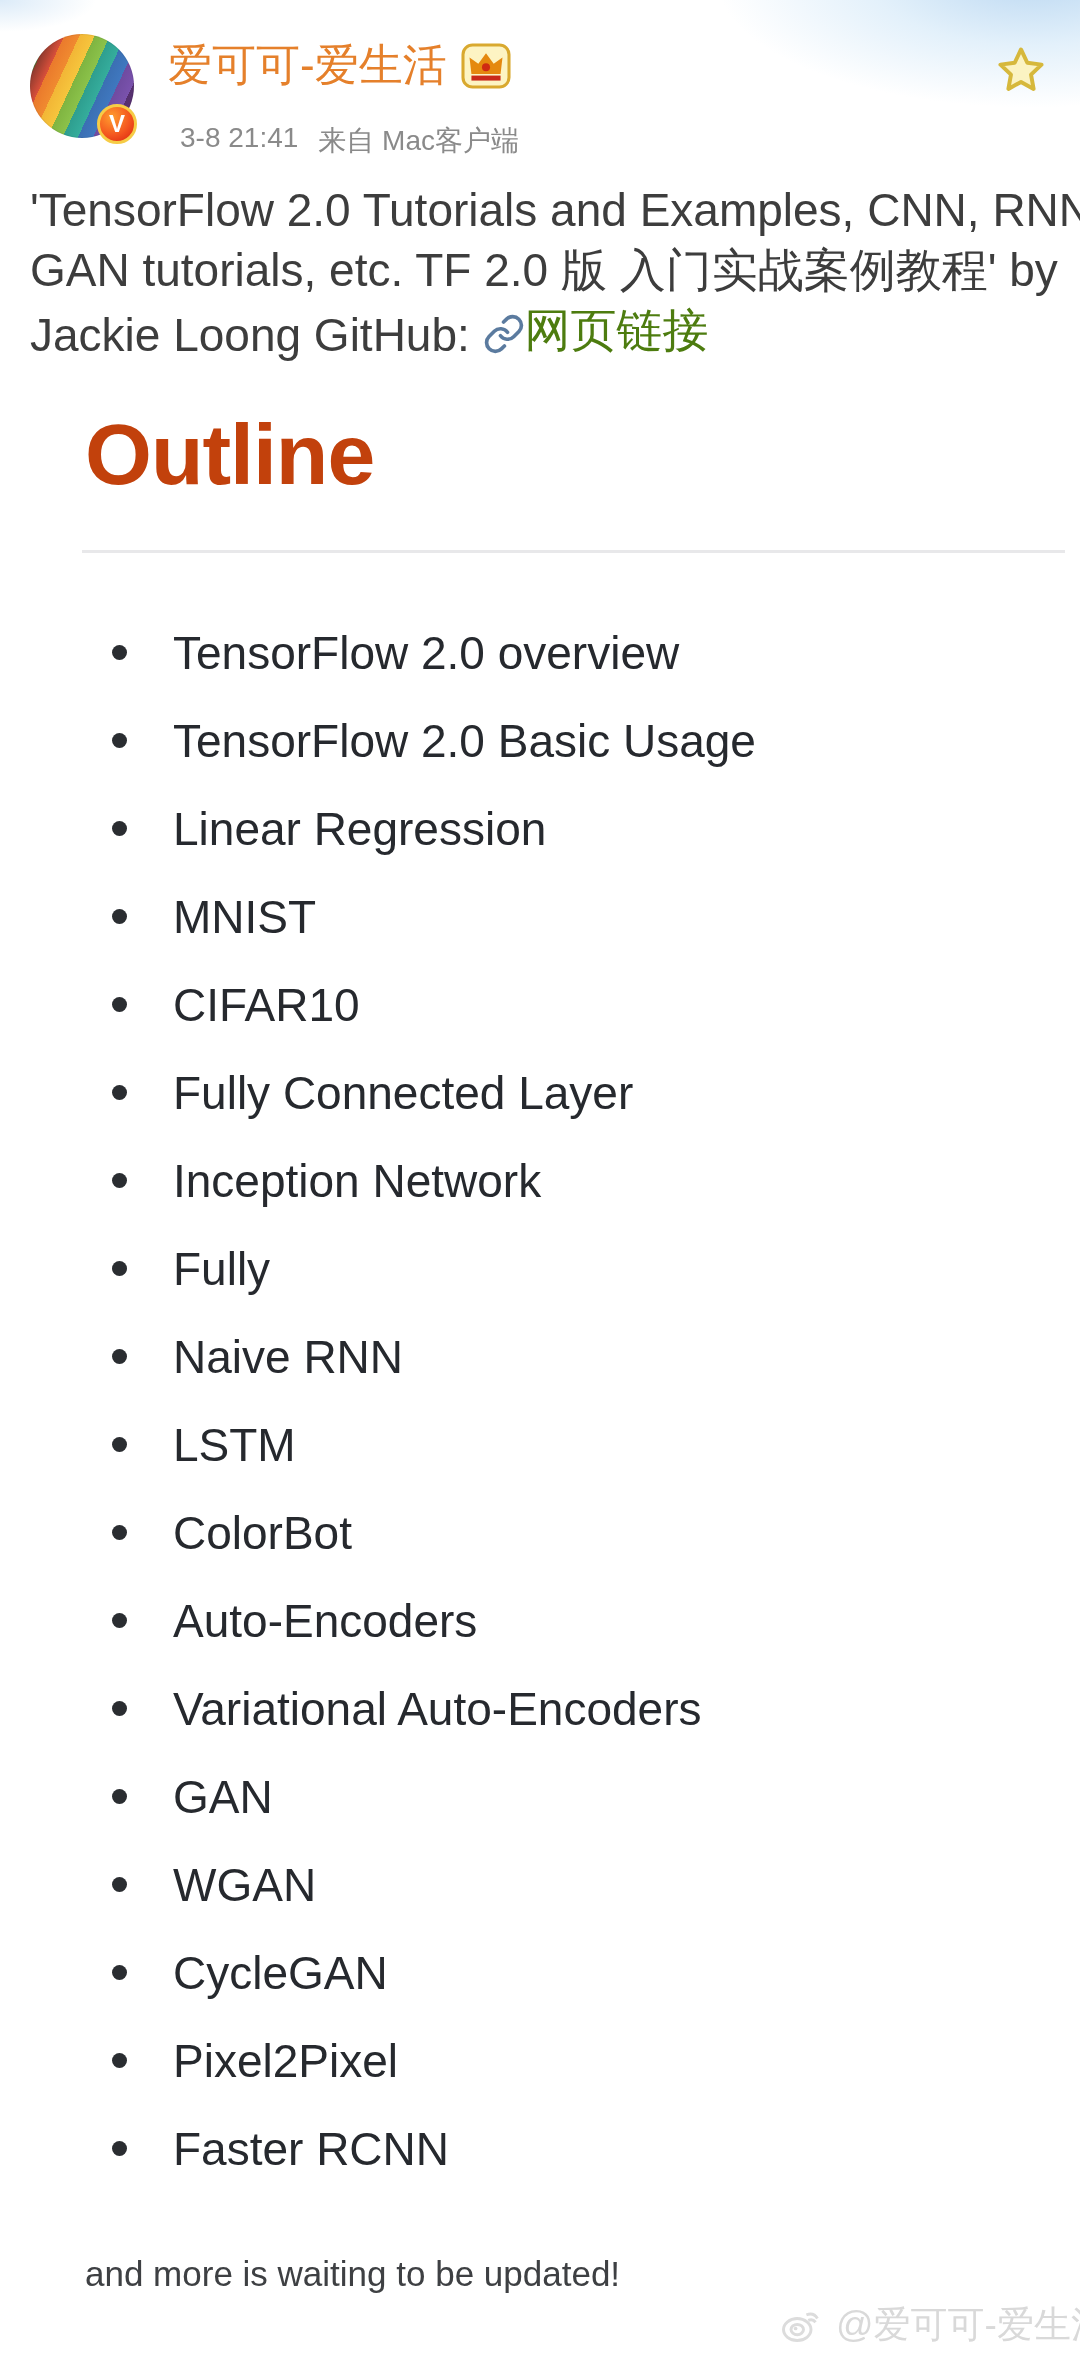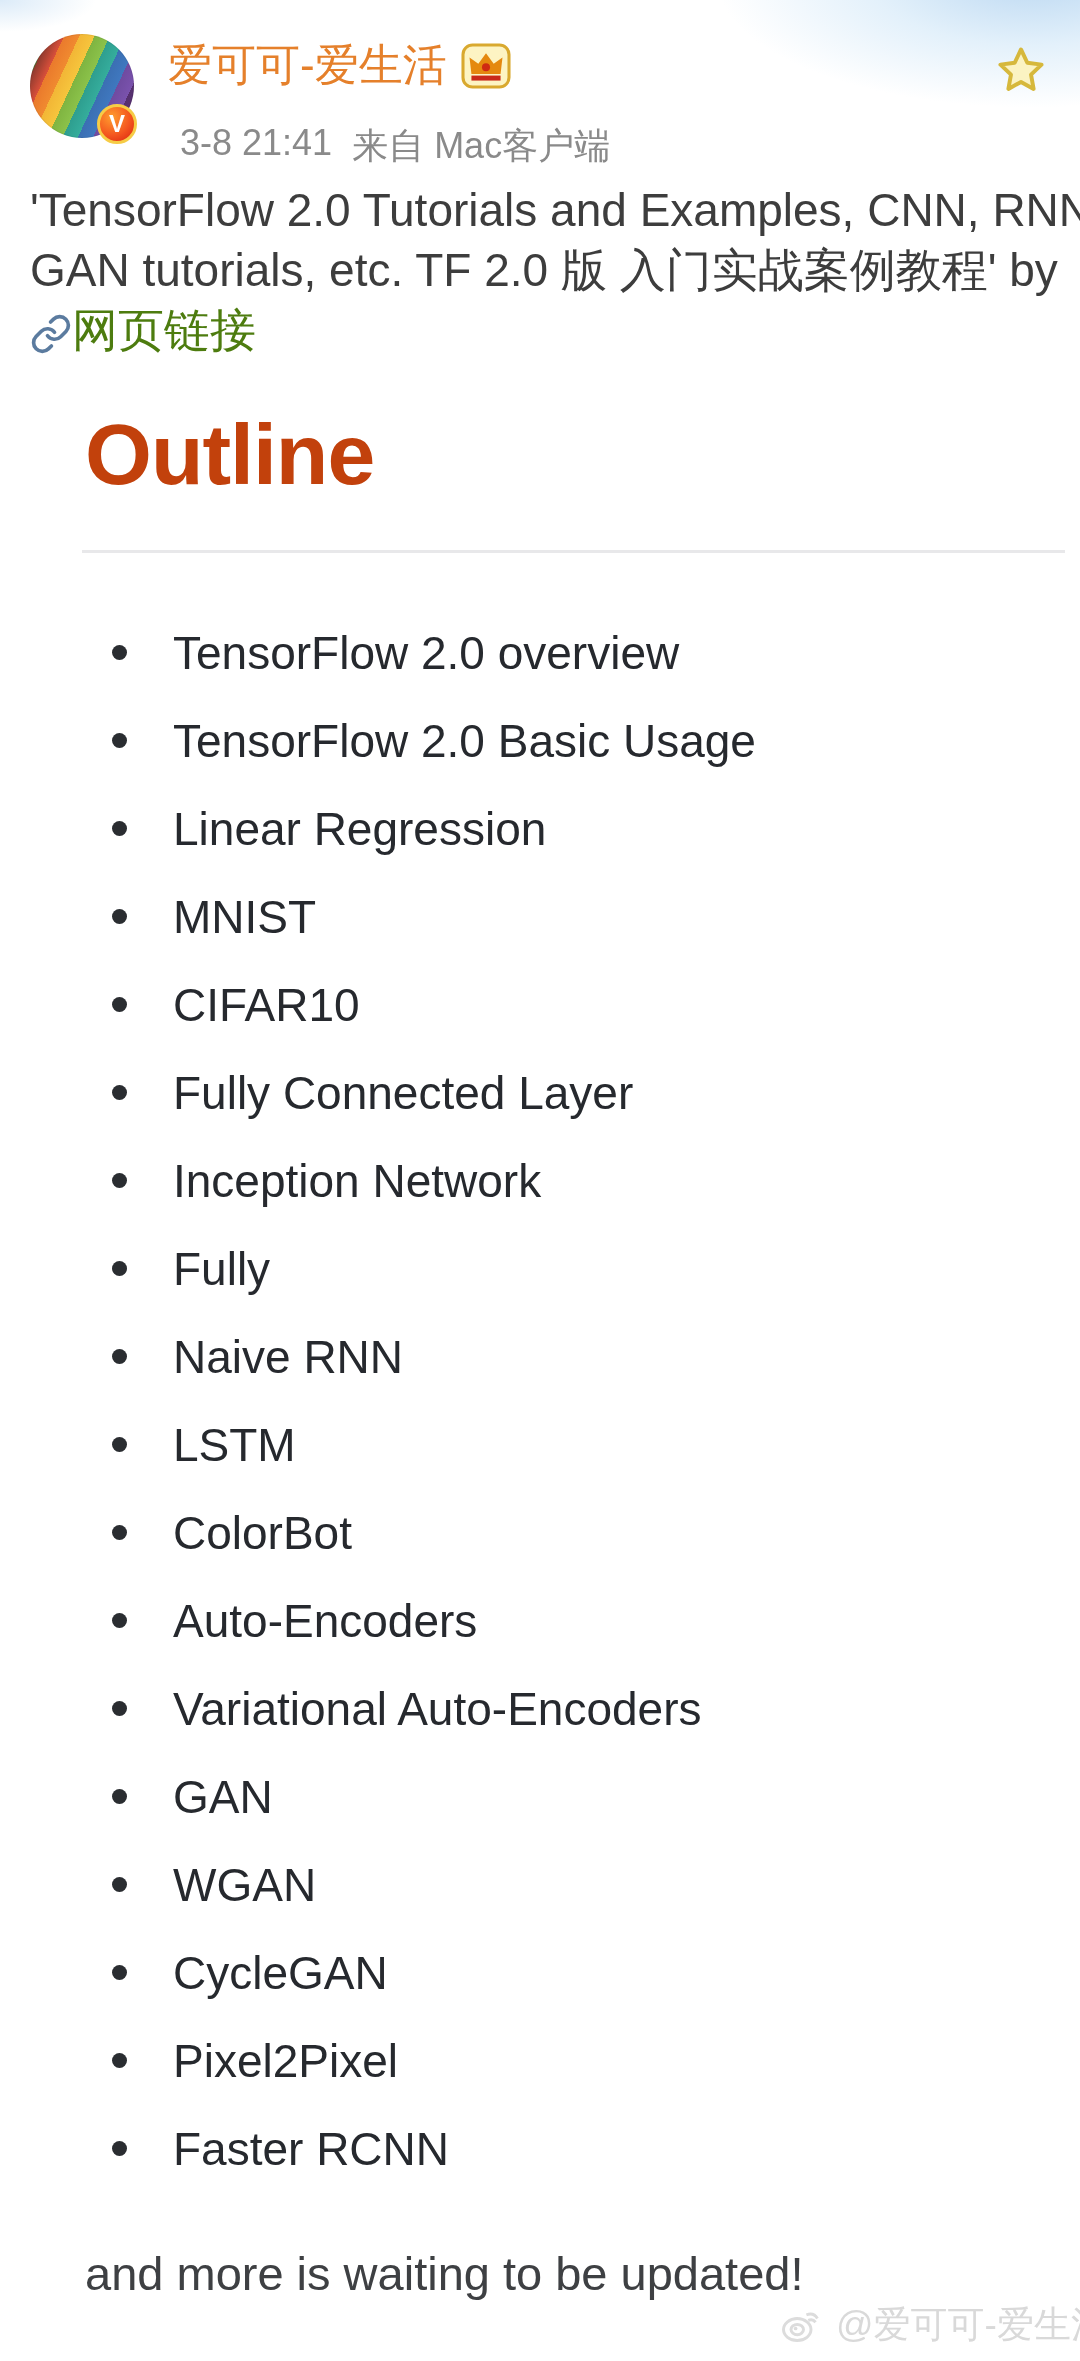--- a/index.html
+++ b/index.html
@@ -51,21 +51,21 @@
   }
   .name-row {
     position:absolute; left:168px; top:36px;
     display:flex; align-items:center; gap:14px;
     font-size:44px; color:#e5802b; font-weight:500;
     cursor:pointer; white-space:nowrap;
   }
   .crown { width:50px; height:46px; flex:0 0 auto; }
   .meta-row {
     position:absolute; left:180px; top:122px;
-    font-size:36px; color:#8a8a8a; white-space:nowrap;
+    font-size:28px; color:#8a8a8a; white-space:nowrap;
     display:flex; gap:20px;
   }
   .star-btn {
     position:absolute; left:993px; top:42px; width:56px; height:56px;
     background:none; border:none; cursor:pointer; padding:0;
   }
 
   
   .post-text {
     position:absolute; left:30px; top:180px; width:1030px;
@@ -97,21 +97,21 @@
     height:88px; display:flex; align-items:center;
     padding-left:112px;
     font-size:46px; color:#26292e; white-space:nowrap;
   }
   .outline-list li::before {
     content:""; width:15px; height:15px; border-radius:50%;
     background:#2a2d31; margin-right:46px; flex:0 0 auto;
   }
   .more-line {
     margin:52px 4px 0 85px;
-    font-size:47px; line-height:58px; color:#3e4043;
+    font-size:35px; line-height:58px; color:#3e4043;
   }
   .watermark {
     position:absolute; left:778px; top:2300px;
     display:flex; align-items:center; gap:14px;
     color:#d9d9d9; font-size:37px; white-space:nowrap;
   }
   .wm-logo { width:44px; height:44px; opacity:.85; }
 </style>
 </head>
 <body>
@@ -139,21 +139,21 @@
 
 <button class="star-btn">
   <svg viewBox="0 0 24 24" width="56" height="56">
     <path d="M12 3.2 L14.7 8.9 L20.8 9.7 L16.3 14 L17.4 20.1 L12 17.1 L6.6 20.1 L7.7 14 L3.2 9.7 L9.3 8.9 Z" fill="#fbf3c2" stroke="#d6b83c" stroke-width="1.7" stroke-linejoin="round"></path>
   </svg>
 </button>
 
 <div class="post-text">
   <span class="tline">'TensorFlow 2.0 Tutorials and Examples, CNN, RNN,</span>
   <span class="tline">GAN tutorials, etc. TF 2.0 版 入门实战案例教程' by</span>
-  <span class="tline"><a class="post-link">
+  <span class="tline"><span>Jackie Loong GitHub: </span><a class="post-link">
         <svg class="link-icon" viewBox="0 0 24 24" fill="none" stroke="#5b7b9f" stroke-width="2.1" stroke-linecap="round" stroke-linejoin="round">
         <path d="M10 13a5 5 0 0 0 7.54.54l3-3a5 5 0 0 0-7.07-7.07l-1.72 1.71"></path>
         <path d="M14 11a5 5 0 0 0-7.54-.54l-3 3a5 5 0 0 0 7.07 7.07l1.71-1.71"></path>
       </svg>
         <span>网页链接</span>
       </a></span>
 </div>
 
 <div class="post-image">
   <h1 class="outline-heading">Outline</h1>

